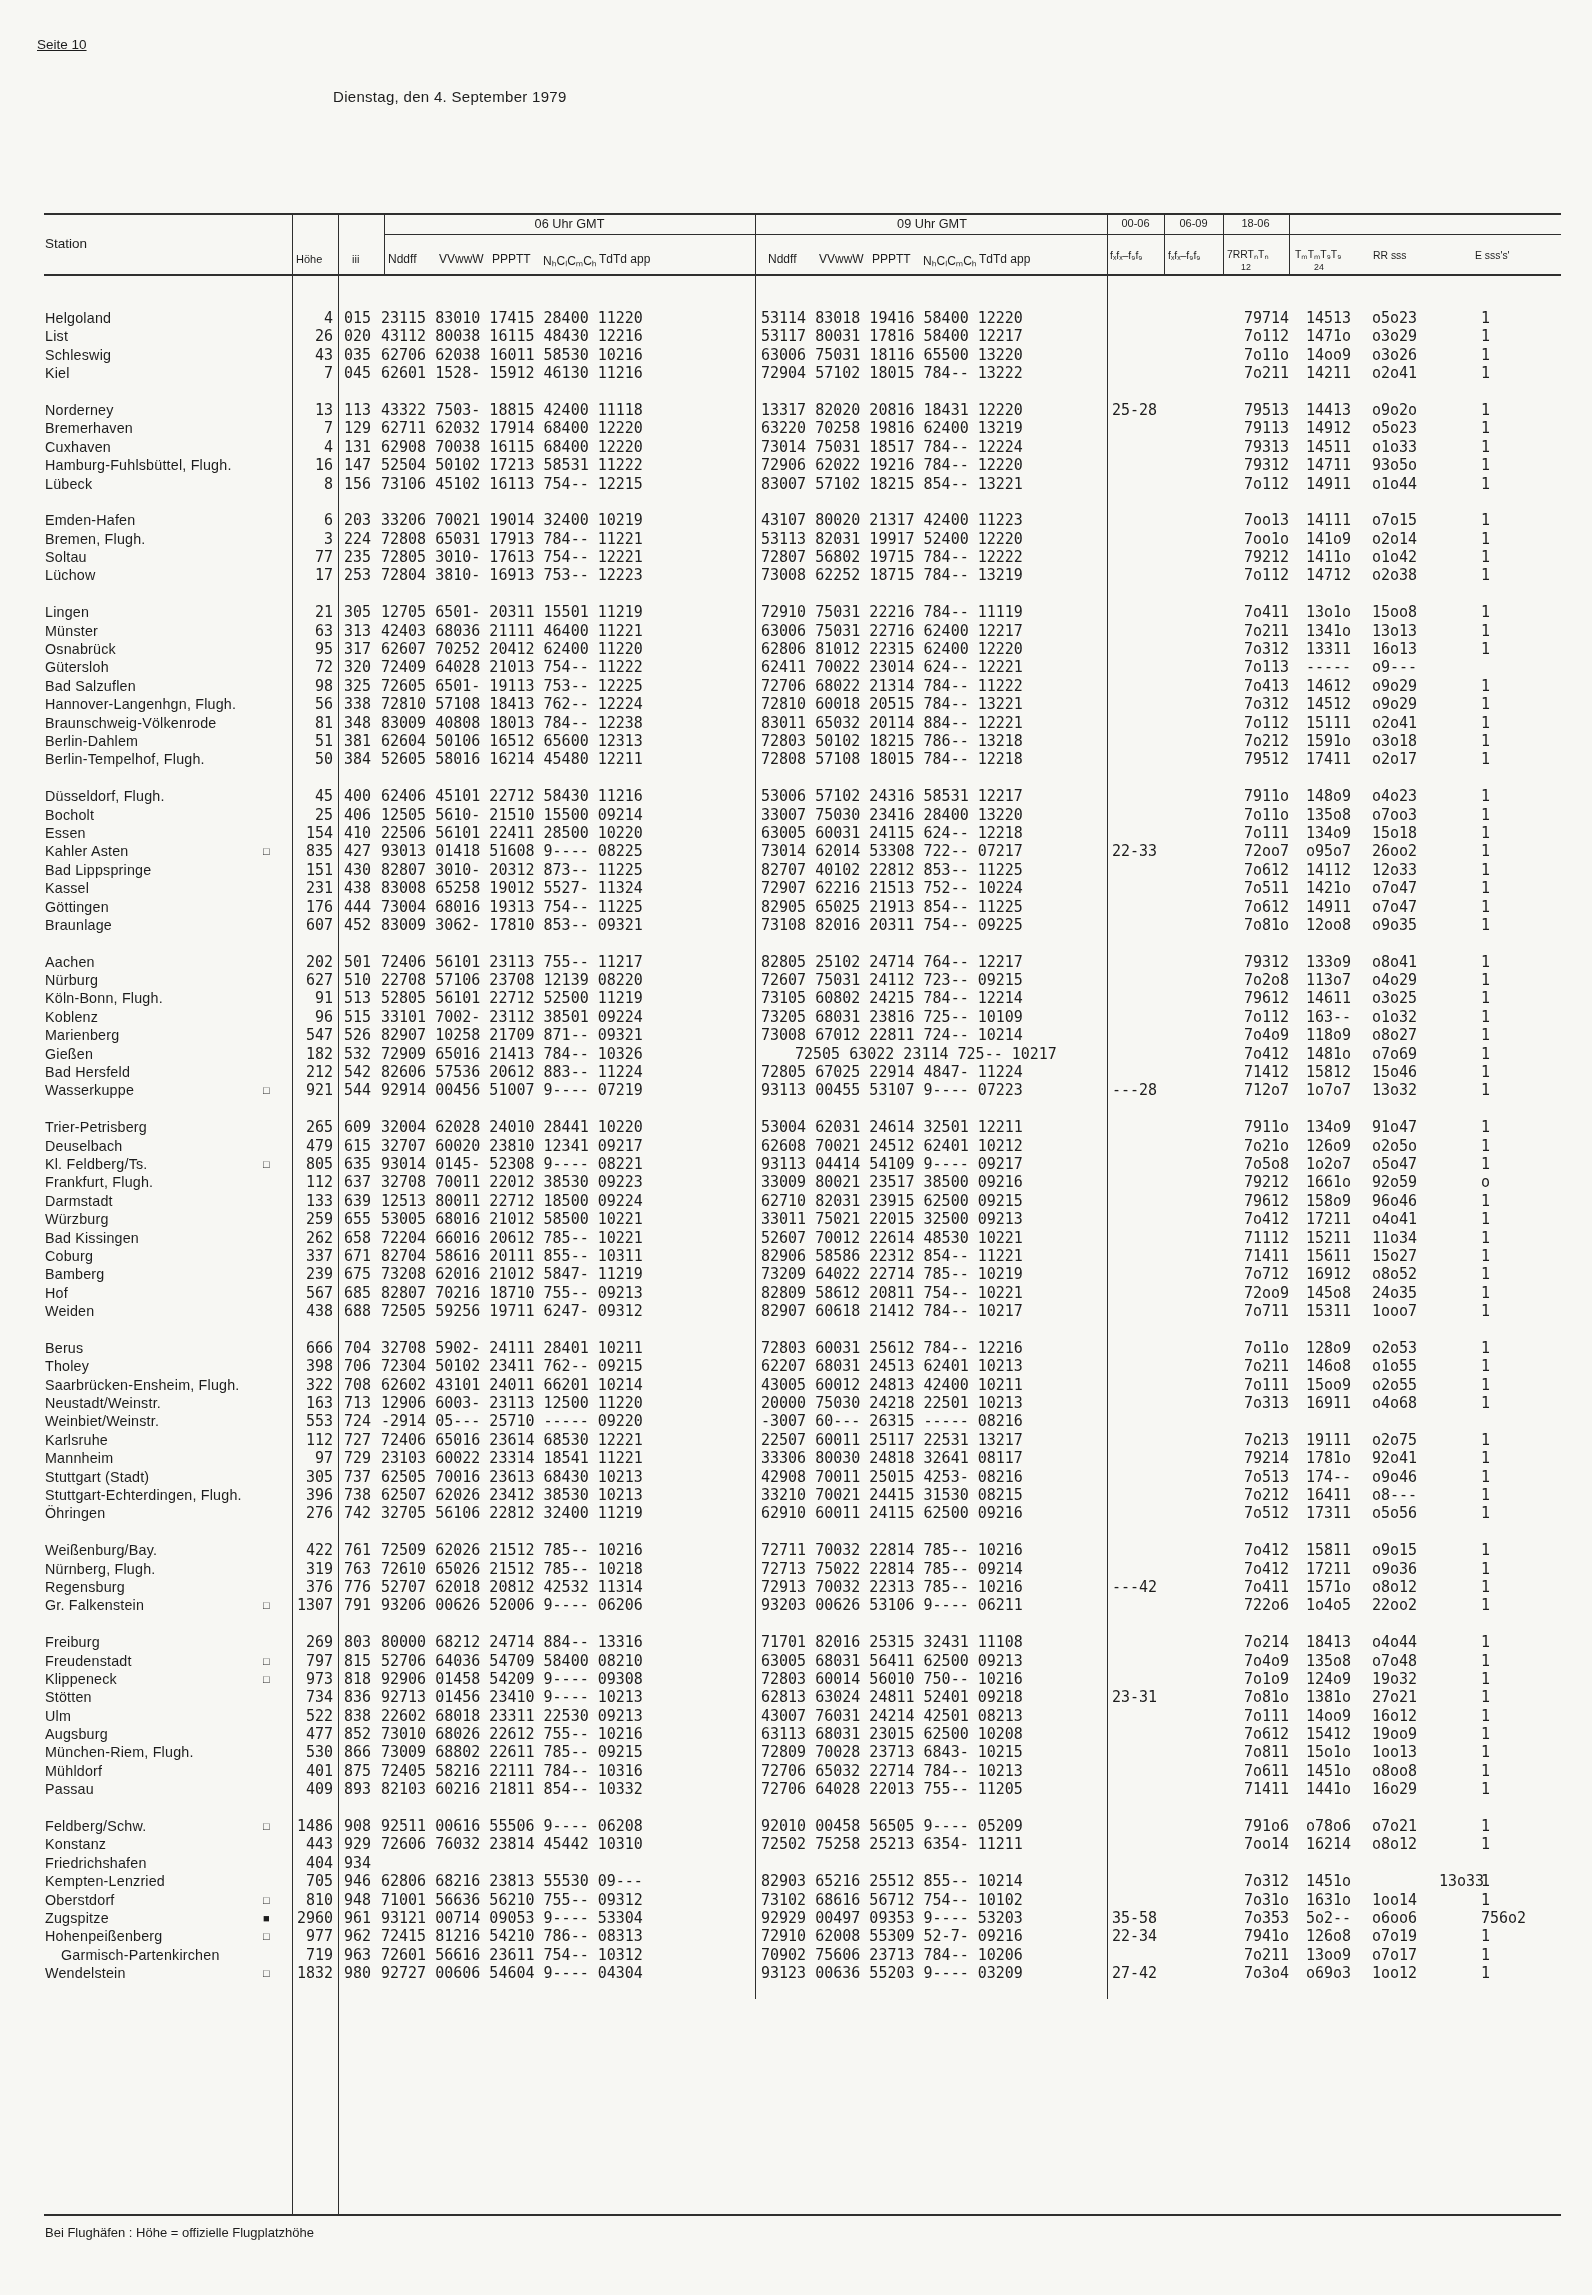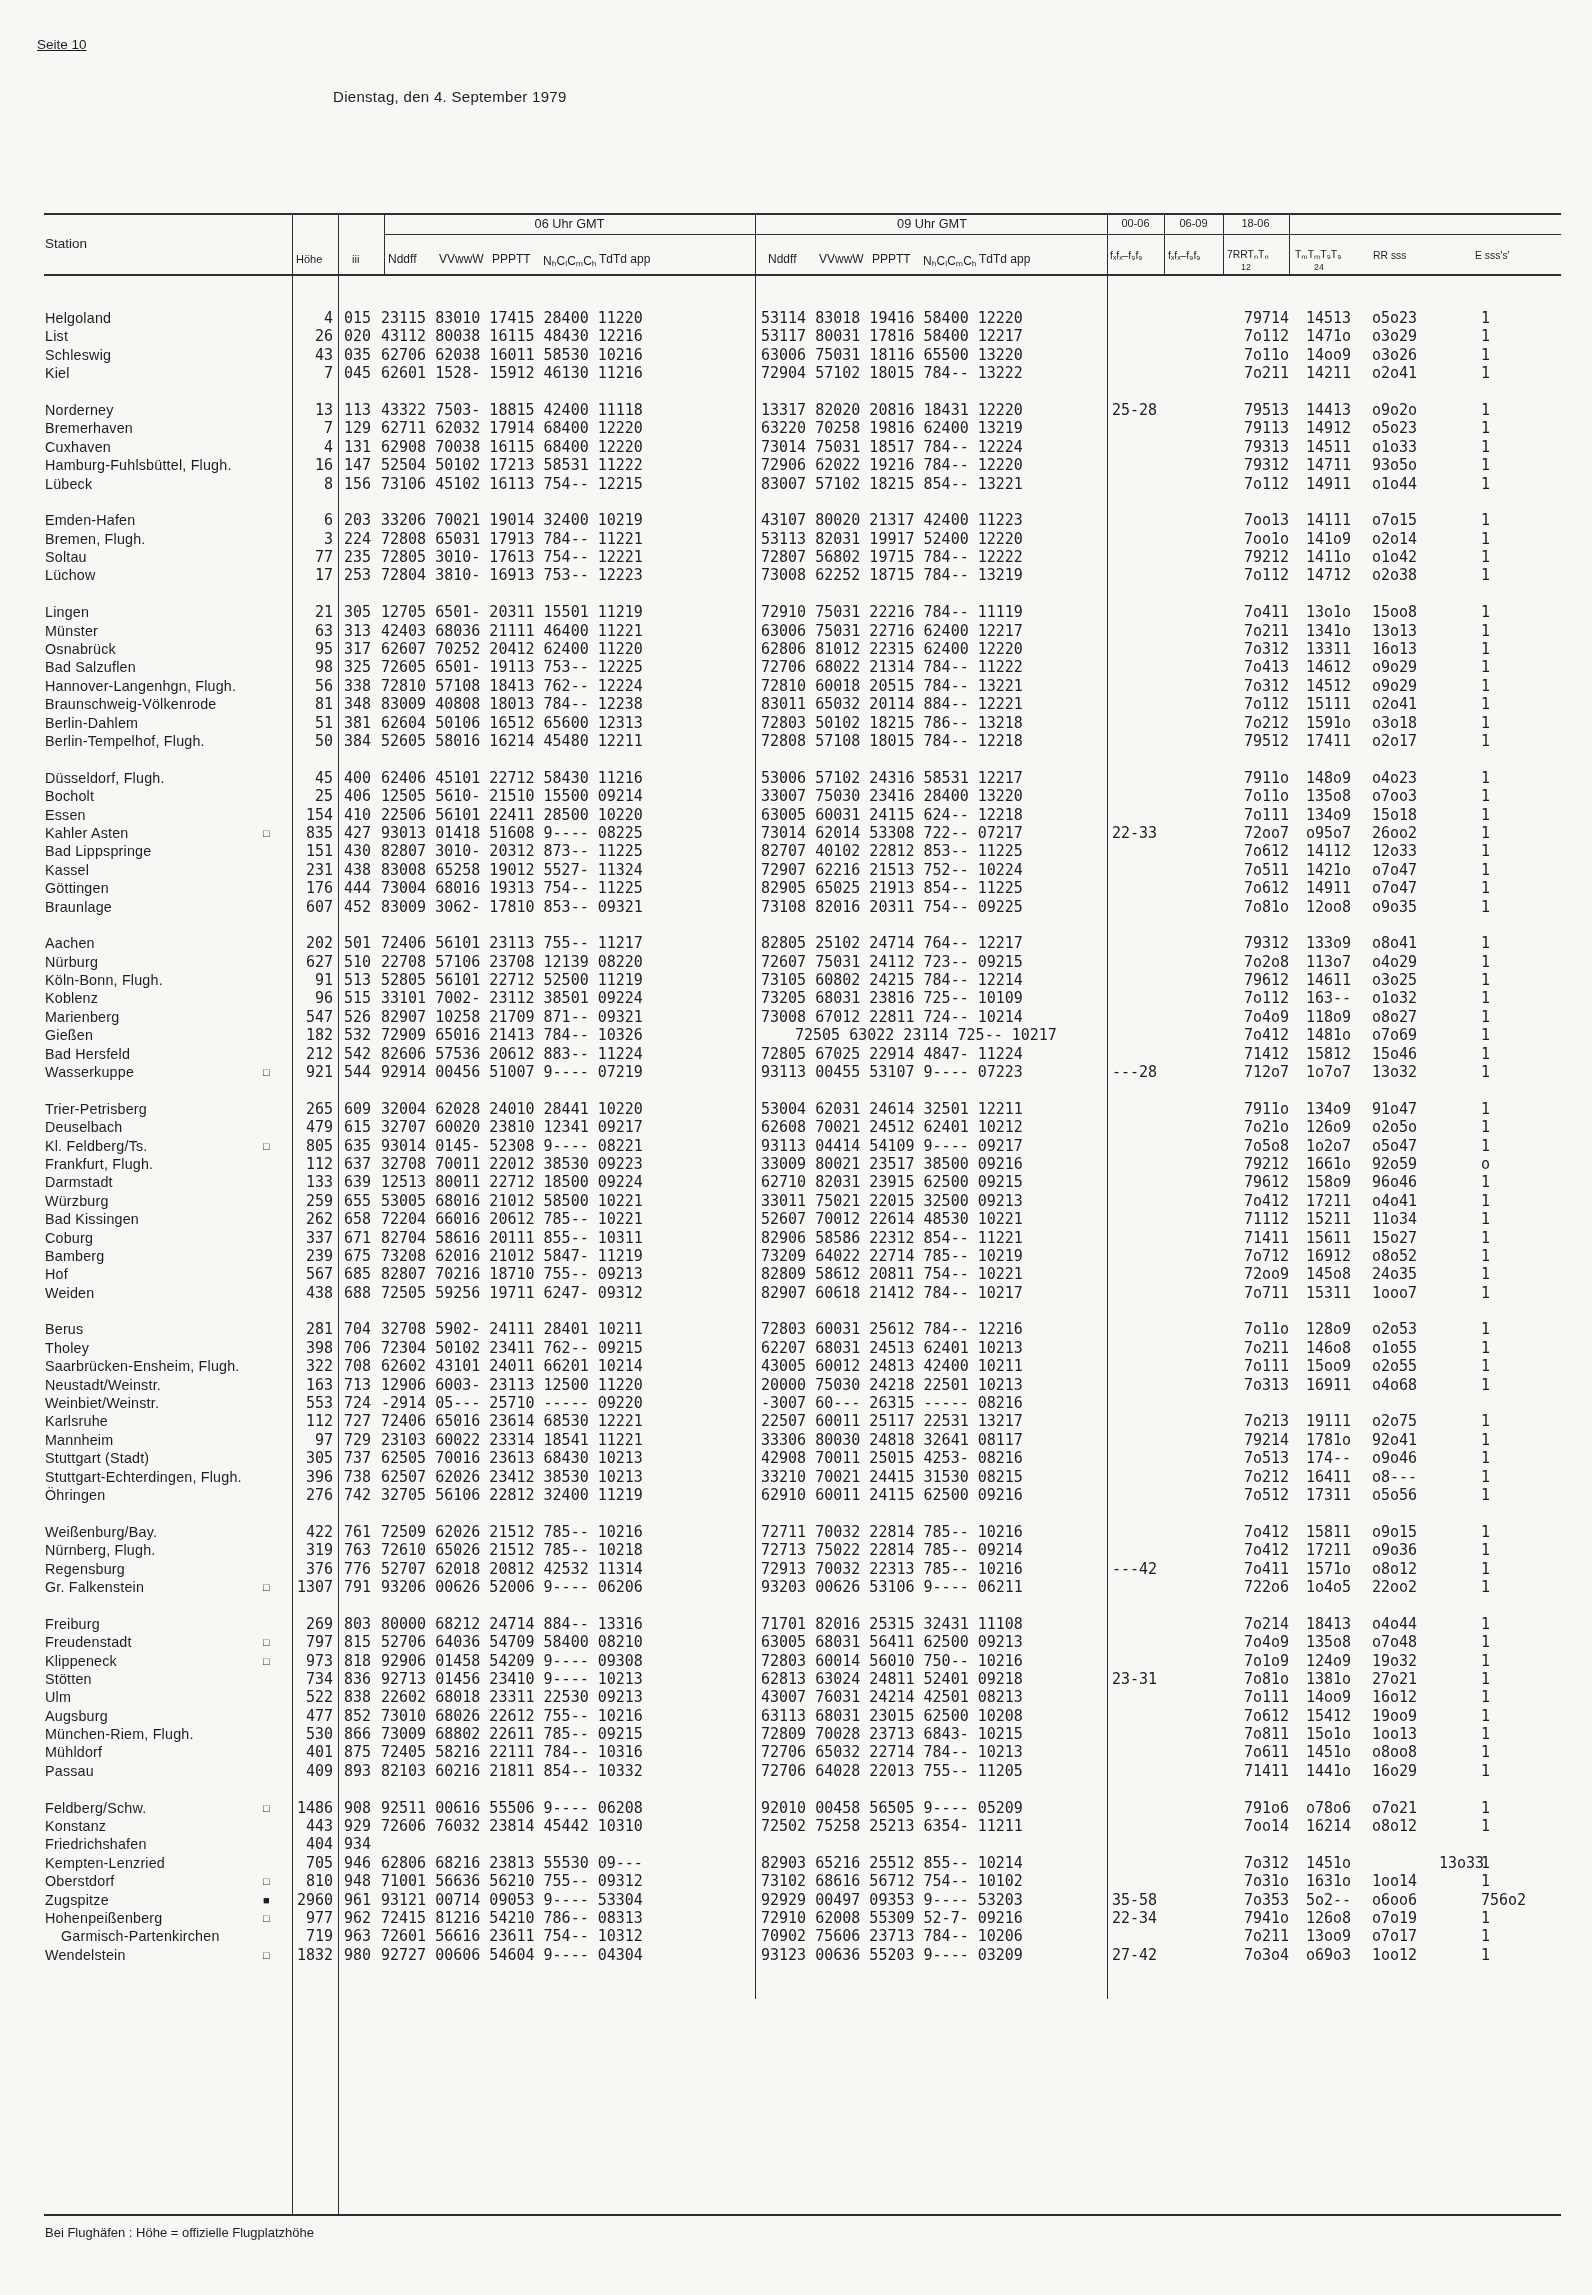--- a/index.html
+++ b/index.html
@@ -255,20 +255,30 @@
         <span class="cell c-ho" style="left: 292px;">95</span>
         <span class="cell c-num" style="left: 344px;">317</span>
         <span class="cell c-num" style="left: 381px;">62607 70252 20412 62400 11220</span>
         <span class="cell c-num" style="left: 761px;">62806 81012 22315 62400 12220</span>
         <span class="cell c-num" style="left: 1244px;">7o312</span>
         <span class="cell c-num" style="left: 1306px;">13311</span>
         <span class="cell c-num" style="left: 1372px;">16o13</span>
         <span class="cell c-num" style="left: 1481px;">1</span>
       </div>
       <div class="trow">
+        <span class="cell c-st" style="left: 45px;">Gütersloh</span>
+        <span class="cell c-ho" style="left: 292px;">72</span>
+        <span class="cell c-num" style="left: 344px;">320</span>
+        <span class="cell c-num" style="left: 381px;">72409 64028 21013 754-- 11222</span>
+        <span class="cell c-num" style="left: 761px;">62411 70022 23014 624-- 12221</span>
+        <span class="cell c-num" style="left: 1244px;">7o113</span>
+        <span class="cell c-num" style="left: 1306px;">-----</span>
+        <span class="cell c-num" style="left: 1372px;">o9---</span>
+      </div>
+      <div class="trow">
         <span class="cell c-st" style="left: 45px;">Bad Salzuflen</span>
         <span class="cell c-ho" style="left: 292px;">98</span>
         <span class="cell c-num" style="left: 344px;">325</span>
         <span class="cell c-num" style="left: 381px;">72605 6501- 19113 753-- 12225</span>
         <span class="cell c-num" style="left: 761px;">72706 68022 21314 784-- 11222</span>
         <span class="cell c-num" style="left: 1244px;">7o413</span>
         <span class="cell c-num" style="left: 1306px;">14612</span>
         <span class="cell c-num" style="left: 1372px;">o9o29</span>
         <span class="cell c-num" style="left: 1481px;">1</span>
       </div>
@@ -617,21 +627,21 @@
         <span class="cell c-num" style="left: 381px;">72505 59256 19711 6247- 09312</span>
         <span class="cell c-num" style="left: 761px;">82907 60618 21412 784-- 10217</span>
         <span class="cell c-num" style="left: 1244px;">7o711</span>
         <span class="cell c-num" style="left: 1306px;">15311</span>
         <span class="cell c-num" style="left: 1372px;">1ooo7</span>
         <span class="cell c-num" style="left: 1481px;">1</span>
       </div>
       <div class="trow spacer"></div>
       <div class="trow">
         <span class="cell c-st" style="left: 45px;">Berus</span>
-        <span class="cell c-ho" style="left: 292px;">281</span>
+        <span class="cell c-ho" style="left: 292px;">666</span>
         <span class="cell c-num" style="left: 344px;">704</span>
         <span class="cell c-num" style="left: 381px;">32708 5902- 24111 28401 10211</span>
         <span class="cell c-num" style="left: 761px;">72803 60031 25612 784-- 12216</span>
         <span class="cell c-num" style="left: 1244px;">7o11o</span>
         <span class="cell c-num" style="left: 1306px;">128o9</span>
         <span class="cell c-num" style="left: 1372px;">o2o53</span>
         <span class="cell c-num" style="left: 1481px;">1</span>
       </div>
       <div class="trow">
         <span class="cell c-st" style="left: 45px;">Tholey</span>

